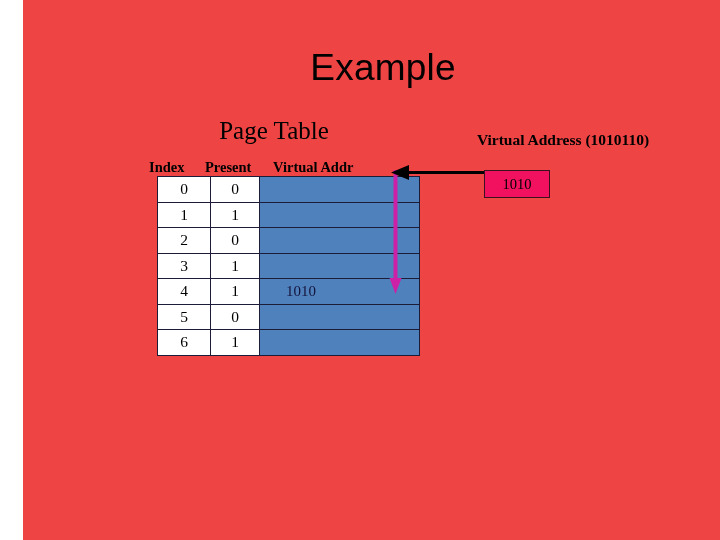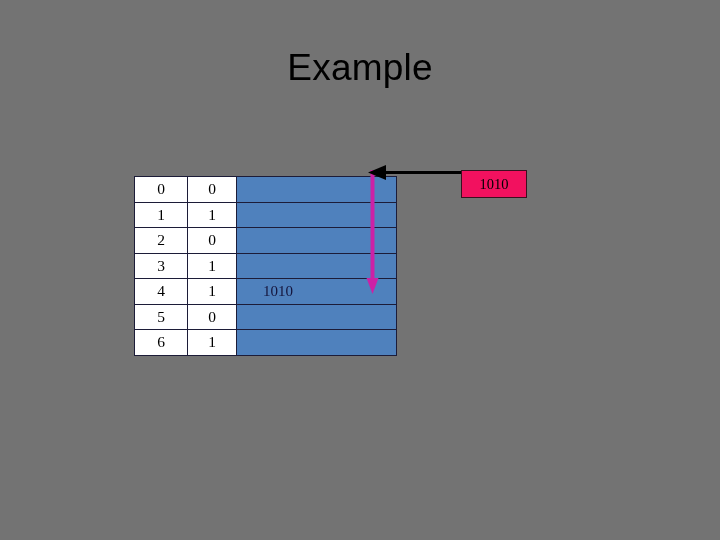--- a/index.html
+++ b/index.html
@@ -12,21 +12,22 @@
     height: 540px;
     position: relative;
     overflow: hidden;
     font-family: "Liberation Serif", serif;
     color: #000000;
   }
 
   .slide {
     position: absolute;
     inset: 0;
-    background: #737373;
+    background: #ef4444;
+    margin-left: 23px;
   }
 
   
   #slide-title {
     position: absolute;
     left: 0;
     top: 46px;
     width: 720px;
     text-align: center;
     font-family: "Liberation Sans", sans-serif;
@@ -157,21 +158,27 @@
   #vaddr-boxes .vbox-page   { width: 66px; }
   #vaddr-boxes .vbox-offset { width: 68px; border-left: 0; }
 </style>
 </head>
 <body>
 
 <div class="slide">
 
   <div id="slide-title">Example</div>
 
-
+  <div id="page-table-heading">Page Table</div>
+
+  <div class="col-headers">
+    <span class="h-index">Index</span>
+    <span class="h-present">Present</span>
+    <span class="h-vaddr">Virtual Addr</span>
+  </div>
 
   <table id="page-table">
     <tbody>
       <tr>
         <td class="c-index">0</td>
         <td class="c-present">0</td>
         <td class="c-vaddr"></td>
       </tr>
       <tr>
         <td class="c-index">1</td>
@@ -209,18 +216,19 @@
   <svg id="magenta-arrow" viewBox="0 0 14 130">
     <line x1="6.5" y1="2" x2="6.5" y2="112" stroke="#cc21a6" stroke-width="4"></line>
     <polygon points="6.5,126 0.5,110 12.5,110" fill="#cc21a6"></polygon>
   </svg>
 
   <svg id="black-arrow" viewBox="0 0 100 20">
     <line x1="98" y1="9.5" x2="16" y2="9.5" stroke="#000000" stroke-width="3.2"></line>
     <polygon points="2,9.5 20,2 20,17" fill="#000000"></polygon>
   </svg>
 
+  <div id="vaddr-caption">Virtual Address (1010110)</div>
 
   <div id="vaddr-boxes">
     <div class="vbox vbox-page">1010</div>
   </div>
 
 </div>
 
 </body></html>

